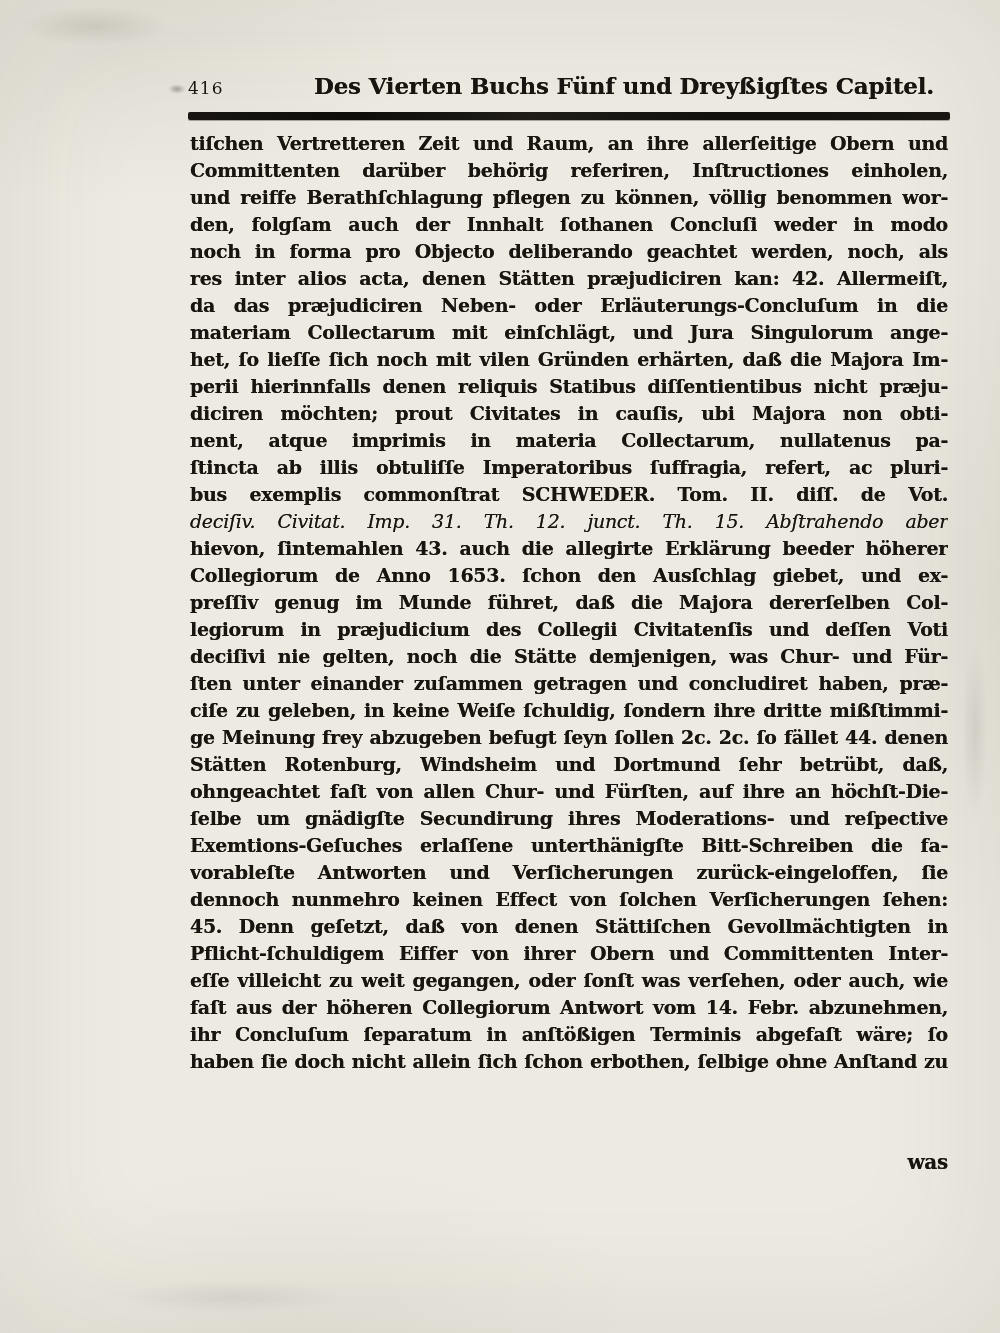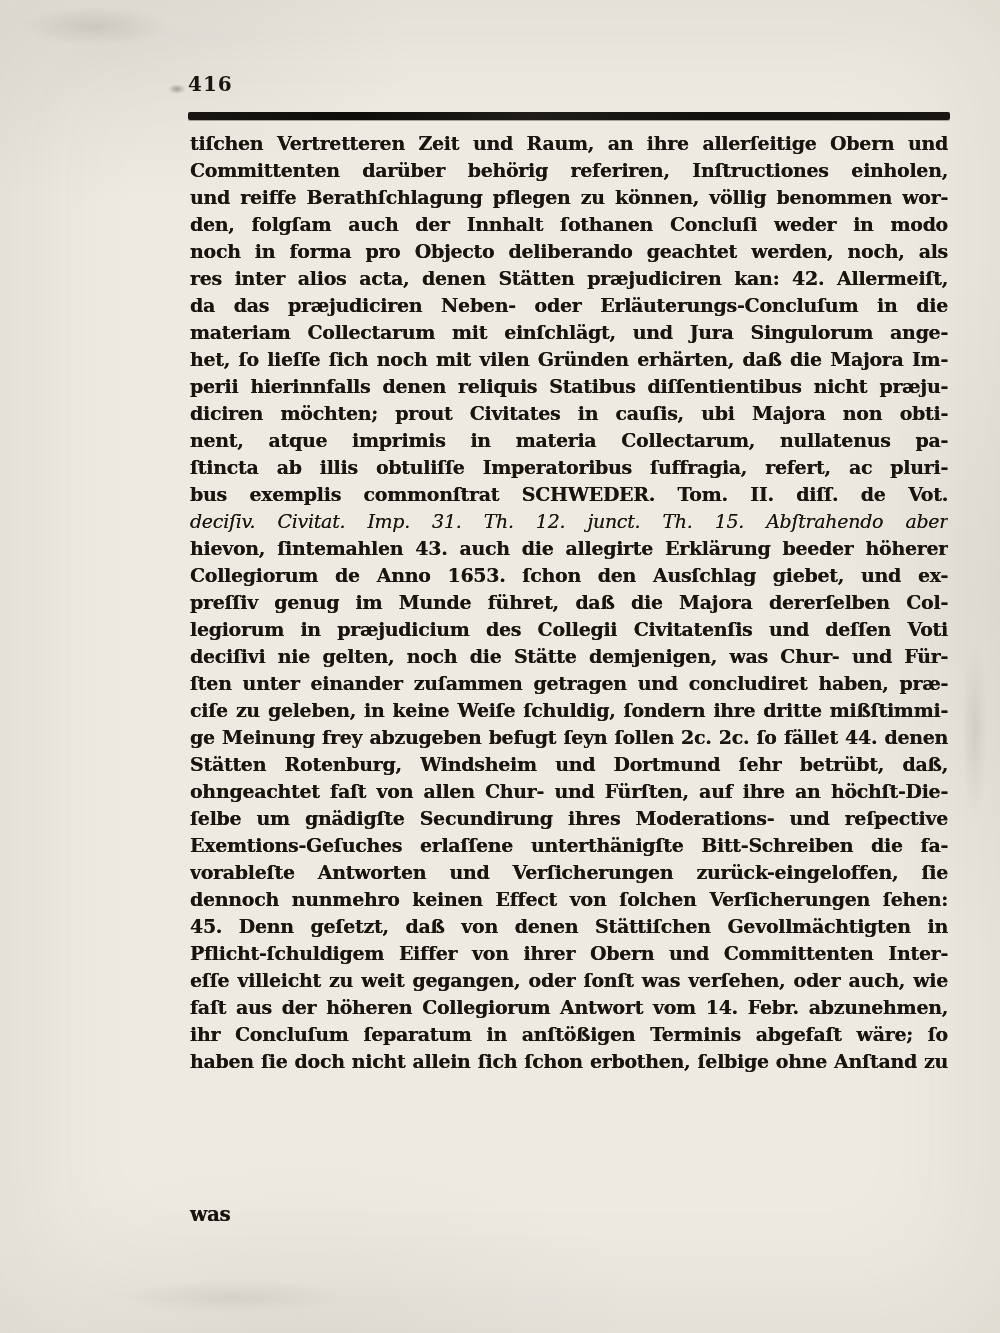--- a/index.html
+++ b/index.html
@@ -23,22 +23,22 @@
   }
   .header {
     position: absolute;
     top: 72px;
     left: 188px;
     width: 762px;
     display: flex;
     align-items: baseline;
   }
   .pagenum {
-    font-size: 20px;
-    font-weight: bold;
+    font-size: 17px;
+    font-weight: normal;
     letter-spacing: 1px;
     width: 110px;
     flex: 0 0 auto;
   }
   .running-title {
     flex: 1 1 auto;
     text-align: center;
     font-size: 23px;
     font-weight: bold;
     letter-spacing: -0.2px;
@@ -73,23 +73,24 @@
     overflow: hidden;
     white-space: nowrap;
     text-shadow: 0 0 0.6px rgba(24,18,8,0.75);
   }
   .line.italic {
     font-style: italic;
     font-weight: 400;
   }
   .catchword-row {
     position: absolute;
-    top: 1202px;
+    top: 1150px;
     left: 190px;
     width: 758px;
+    text-align: right;
   }
   .catchword {
     font-size: 20px;
     font-weight: bold;
     letter-spacing: -0.3px;
     text-shadow: 0 0 0.6px rgba(24,18,8,0.75);
   }
   .smudge {
     position: absolute;
     border-radius: 50%;
@@ -104,20 +105,21 @@
 <body>
 
 <div class="page">
   <div class="smudge s1"></div>
   <div class="smudge s2"></div>
   <div class="smudge s3"></div>
   <div class="smudge s4"></div>
 
   <header class="header">
     <span class="pagenum">416</span>
+    <span class="running-title">Des Vierten Buchs Fünf und Dreyßigſtes Capitel.</span>
   </header>
 
   <div class="rule"></div>
 
   <main class="body-text">
       <div class="line">tiſchen Vertretteren Zeit und Raum, an ihre allerſeitige Obern und</div>
       <div class="line">Committenten darüber behörig referiren, Inſtructiones einholen,</div>
       <div class="line">und reiffe Berathſchlagung pflegen zu können, völlig benommen wor-</div>
       <div class="line">den, folgſam auch der Innhalt ſothanen Concluſi weder in modo</div>
       <div class="line">noch in forma pro Objecto deliberando geachtet werden, noch, als</div>

